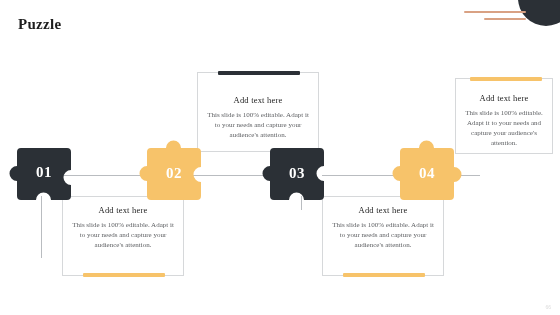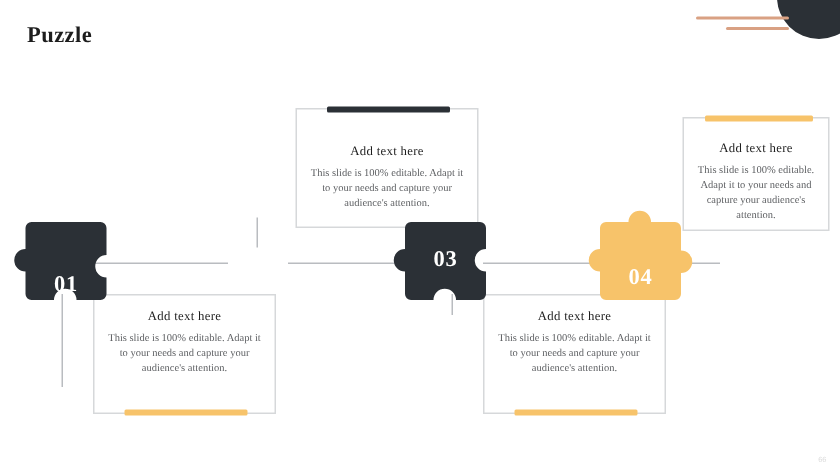--- a/index.html
+++ b/index.html
@@ -141,41 +141,51 @@
   </div>
 
   <div class="piece" style="left:17px;top:148px;">
     <svg width="54" height="56" viewBox="0 0 54 56">
       <path fill="#2b3036" d="
         M4,0 H50 a4,4 0 0 1 4,4 V22
         a7.5,7.5 0 0 0 0,15 V48 a4,4 0 0 1 -4,4
         H34 a7.5,7.5 0 0 0 -15,0 H4 a4,4 0 0 1 -4,-4
         V33 a7.5,7.5 0 0 1 0,-15 V4 a4,4 0 0 1 4,-4 Z"></path>
     </svg>
-    <div class="piece-num" style="top:34px;text-align:center;">01</div>
+    <div class="piece-num" style="top:16px;text-align:center;">01</div>
   </div>
 
+  <div class="piece" style="left:147px;top:141px;">
+    <svg width="54" height="56" viewBox="0 0 54 56">
+      <path fill="#f7c36a" d="
+        M4,7 H19 a7.5,7.5 0 0 1 15,0 H50 a4,4 0 0 1 4,4
+        V26 a7.5,7.5 0 0 0 0,15 V55 a4,4 0 0 1 -4,4
+        H4 a4,4 0 0 1 -4,-4 V40 a7.5,7.5 0 0 1 0,-15
+        V11 a4,4 0 0 1 4,-4 Z"></path>
+    </svg>
+    <div class="piece-num" style="top:24px;">02</div>
+  </div>
 
   <div class="piece" style="left:270px;top:148px;">
     <svg width="54" height="56" viewBox="0 0 54 56">
       <path fill="#2b3036" d="
         M4,0 H50 a4,4 0 0 1 4,4 V18
         a7.5,7.5 0 0 0 0,15 V48 a4,4 0 0 1 -4,4
         H34 a7.5,7.5 0 0 0 -15,0 H4 a4,4 0 0 1 -4,-4
         V33 a7.5,7.5 0 0 1 0,-15 V4 a4,4 0 0 1 4,-4 Z"></path>
     </svg>
     <div class="piece-num" style="top:17px;">03</div>
   </div>
 
   <div class="piece" style="left:400px;top:141px;">
     <svg width="54" height="56" viewBox="0 0 54 56">
       <path fill="#f7c36a" d="
         M4,7 H19 a7.5,7.5 0 0 1 15,0 H50 a4,4 0 0 1 4,4
         V26 a7.5,7.5 0 0 1 0,15 V55 a4,4 0 0 1 -4,4
         H4 a4,4 0 0 1 -4,-4 V40 a7.5,7.5 0 0 1 0,-15
         V11 a4,4 0 0 1 4,-4 Z"></path>
     </svg>
-    <div class="piece-num" style="top:36px;text-align:center;">04</div>
+    <div class="piece-num" style="top:24px;text-align:center;">04</div>
   </div>
 
   <div id="page-number">66</div>
 
 </div>
 
 </body></html>

